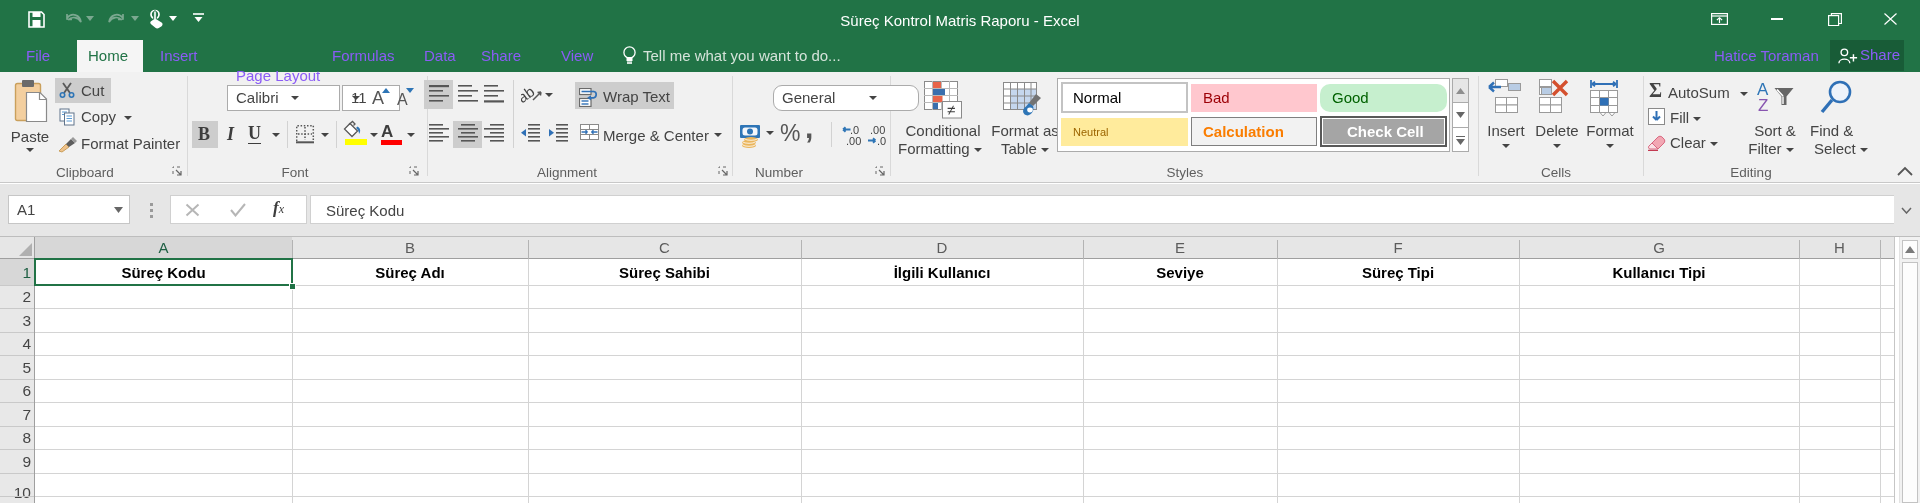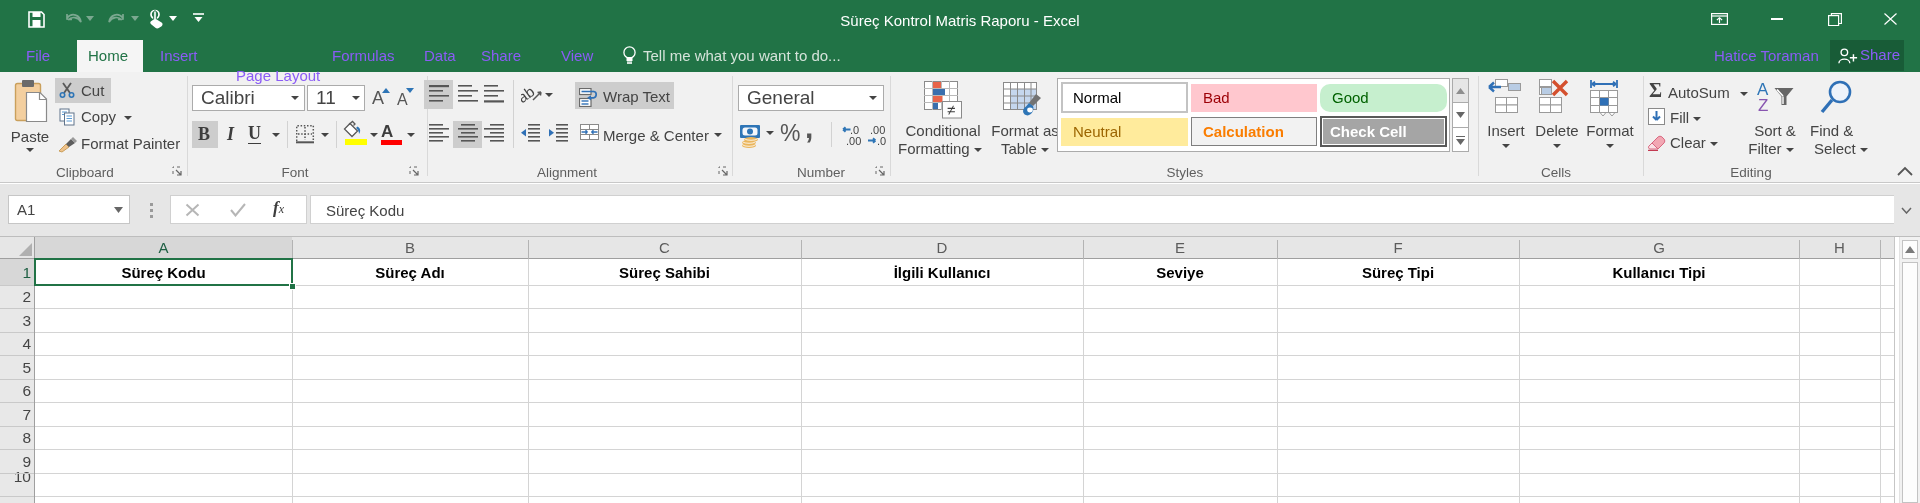--- a/index.html
+++ b/index.html
@@ -10,21 +10,21 @@
 #titlebar { left:0; top:0; width:1920px; height:40px; background:#217346; }
 #tabrow { left:0; top:40px; width:1920px; height:32px; background:#217346; }
 #ribbon { left:0; top:72px; width:1920px; height:111px; background:#f1f1f1; border-bottom:1px solid #c8c8c8; }
 #fbar { left:0; top:184px; width:1920px; height:53px; background:#e6e6e6; border-bottom:1px solid #bdbdbd; }
 #grid { left:0; top:237px; width:1920px; height:266px; background:#fff; }
 .ttl { color:#fff; font-size:15px; }
 .tab { color:#8b5cf6; font-size:15px; line-height:32px; }
 .glabel { color:#5e5e5e; font-size:13.5px; }
 .sep { width:1px; top:76px; height:100px; background:#d9d9d9; }
 .btxt { color:#444; font-size:15px; }
-.combo { background:#fff; border:1px solid #ababab; color:#444; font-size:19px; }
+.combo { background:#fff; border:1px solid #ababab; color:#444; font-size:15px;margin-left:35px; }
 .hl { background:#cdcdcd; }
 .da { width:0; height:0; border-left:4px solid transparent; border-right:4px solid transparent; border-top:4px solid #444; }
 .launcher { width:12px; height:12px; }
 .colhead { top:237px; height:22px; line-height:22px; text-align:center; color:#5c5c5c; font-size:15px; }
 .hsep { top:240px; width:1px; height:19px; background:#b3b3b3; }
 .rowhead { left:0; width:31px; height:23.5px; line-height:23.5px; text-align:right; color:#454545; font-size:15.5px; }
 .rhsep { left:0; width:34px; height:1px; background:#c9c9c9; }
 .gl-h { left:35px; width:1858.5px; height:1px; background:#d4d4d4; }
 .gl-v { top:259px; width:1px; height:244px; background:#d4d4d4; }
 .celltxt { top:261px; height:24px; line-height:24px; text-align:center; color:#000; font-size:15px; font-weight:bold; }
@@ -318,22 +318,22 @@
 <div class="abs btxt" style="left:603px; top:127px;">Merge &amp; Center</div>
 <div class="abs da" style="left:714px; top:133px;"></div>
 <svg class="abs launcher" style="left:718px; top:166px;" viewBox="0 0 12 12">
     <g stroke="#666" fill="none">
       <path d="M2 1 L1 1 L1 2 M1 5 L1 8 M5 1 L8 1"></path>
       <path d="M4 4 L9 9 M9 5 L9 9 L5 9" stroke-width="1.2"></path>
     </g>
   </svg>
 
 <div class="abs sep" style="left:890px;"></div>
-<div class="abs glabel" style="left:755px; top:165px; width:90px; text-align:right;">Number</div>
-<div class="abs combo" style="left:738px; top:85px; width:146px; height:26px; line-height:24px; padding-left:8px;">General</div>
+<div class="abs glabel" style="left:755px; top:165px; width:90px; text-align:left;">Number</div>
+<div class="abs combo" style="left:738px; top:85px; width:146px; height:26px; line-height:24px; padding-left:8px;border-radius:9px;">General</div>
 <div class="abs da" style="left:869px; top:96px;"></div>
 
 <svg class="abs" style="left:740px; top:125px;" width="26" height="23" viewBox="0 0 26 23">
   <rect x="0" y="0" width="20" height="13" rx="1" fill="#2e75b6"></rect>
   <rect x="2.5" y="2.5" width="15" height="8" rx="2.5" fill="#f4f7fb"></rect>
   <circle cx="10" cy="6.5" r="3" fill="#2e75b6"></circle>
   <g fill="#eab65e">
       <ellipse cx="9" cy="20.5" rx="7" ry="2.4"></ellipse>
       <ellipse cx="9" cy="17.5" rx="7" ry="2.4"></ellipse>
       <ellipse cx="11" cy="14.5" rx="7" ry="2.4"></ellipse>
@@ -404,23 +404,23 @@
   <path d="M24.5 33.5 C20 33 18 28 23 24.5 L26 21 L30 24 C31.5 28 29 33 24.5 33.5 Z" fill="#2e75b6"></path>
   <ellipse cx="27" cy="28" rx="2.8" ry="2.4" fill="#fff"></ellipse>
 </svg>
 <div class="abs btxt" style="left:965px; top:122px; width:120px; text-align:center;">Format as</div>
 <div class="abs btxt" style="left:965px; top:140px; width:120px; text-align:center;">Table <span style="display:inline-block; width:0; height:0; border-left:4px solid transparent; border-right:4px solid transparent; border-top:4px solid #444; vertical-align:middle;"></span></div>
 
 <div class="abs" style="left:1057px; top:78px; width:393px; height:74px; background:#fff; border:1px solid #ababab;"></div>
 <div class="abs" style="left:1061px; top:82px; width:127px; height:31px; background:#fff; border:2px solid #c3c3c3; color:#000; font-size:15px; line-height:27px; padding-left:10px;">Normal</div>
 <div class="abs" style="left:1191px; top:84px; width:126px; height:28px; background:#ffc7ce; color:#9c0006; font-size:15px; line-height:28px; padding-left:12px;">Bad</div>
 <div class="abs" style="left:1320px; top:84px; width:127px; height:28px; background:#c6efce; color:#006100; font-size:15px; line-height:28px; padding-left:12px;border-radius:10px;">Good</div>
-<div class="abs" style="left:1061px; top:118px; width:127px; height:28px; background:#ffeb9c; color:#9c6500; font-size:15px; line-height:28px; padding-left:12px;">Neutral</div>
+<div class="abs" style="left:1061px; top:118px; width:127px; height:28px; background:#ffeb9c; color:#9c6500; font-size:11px; line-height:28px; padding-left:12px;">Neutral</div>
 <div class="abs" style="left:1191px; top:117px; width:126px; height:29px; background:#f2f2f2; border:1px solid #7f7f7f; color:#fa7d00; font-size:15px; font-weight:bold; line-height:27px; padding-left:11px;">Calculation</div>
-<div class="abs" style="left:1320px; top:116px; width:127px; height:31px; background:#a5a5a5; border:2px solid #595959; box-shadow:inset 0 0 0 1px #fff; color:#fff; font-size:15px; font-weight:bold; line-height:27px; padding-left:8px;">Check Cell</div>
+<div class="abs" style="left:1320px; top:116px; width:127px; height:31px; background:#a5a5a5; border:2px solid #595959; box-shadow:inset 0 0 0 1px #fff; color:#fff; font-size:15px; font-weight:bold; line-height:27px; padding-left:25px;">Check Cell</div>
 <div class="abs" style="left:1452px; top:78px; width:17px; height:25px; background:#e6e6e6; border:1px solid #ababab;"></div>
 <div class="abs" style="left:1452px; top:102px; width:17px; height:26px; background:#fff; border:1px solid #ababab;"></div>
 <div class="abs" style="left:1452px; top:127px; width:17px; height:25px; background:#fff; border:1px solid #ababab;"></div>
 <svg class="abs" style="left:1456px; top:88px;" width="9" height="6" viewBox="0 0 9 6">
     <path d="M0 6 L4.5 0 L9 6 Z" fill="#8e8e8e"></path>
   </svg>
 <svg class="abs" style="left:1456px; top:112px;" width="9" height="6" viewBox="0 0 9 6">
     <path d="M0 0 L4.5 6 L9 0 Z" fill="#666"></path>
   </svg>
 <div class="abs" style="left:1456px; top:135.5px; width:9px; height:1.6px; background:#666;"></div>
@@ -571,21 +571,21 @@
 <div class="abs" style="left:34px; top:259px; width:1px; height:244px; background:#9f9f9f;"></div>
 <div class="abs rowhead" style="top:261px; color:#1f6044; height:24px; line-height:24px;">1</div>
 <div class="abs rowhead" style="top:285px;">2</div>
 <div class="abs rowhead" style="top:308.5px;">3</div>
 <div class="abs rowhead" style="top:332px;">4</div>
 <div class="abs rowhead" style="top:355.5px;">5</div>
 <div class="abs rowhead" style="top:379px;">6</div>
 <div class="abs rowhead" style="top:402.5px;">7</div>
 <div class="abs rowhead" style="top:426px;">8</div>
 <div class="abs rowhead" style="top:449.5px;">9</div>
-<div class="abs rowhead" style="top:465px;text-align:right;">10</div>
+<div class="abs rowhead" style="top:481px;text-align:right;">10</div>
 
 <div class="abs rhsep" style="top:284.5px;"></div>
 <div class="abs rhsep" style="top:308px;"></div>
 <div class="abs rhsep" style="top:331.5px;"></div>
 <div class="abs rhsep" style="top:355px;"></div>
 <div class="abs rhsep" style="top:378.5px;"></div>
 <div class="abs rhsep" style="top:402px;"></div>
 <div class="abs rhsep" style="top:425.5px;"></div>
 <div class="abs rhsep" style="top:449px;"></div>
 <div class="abs rhsep" style="top:472.5px;"></div>

